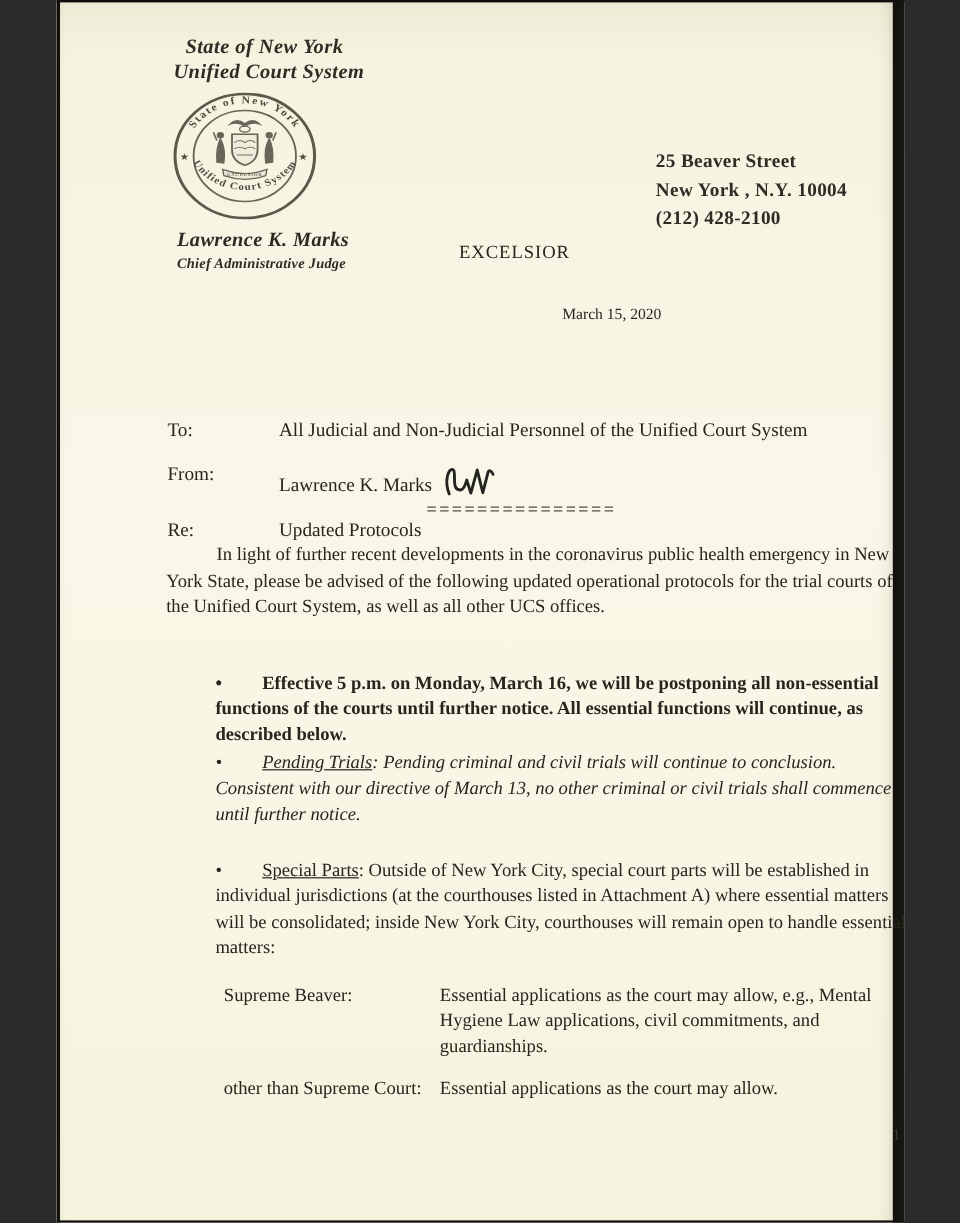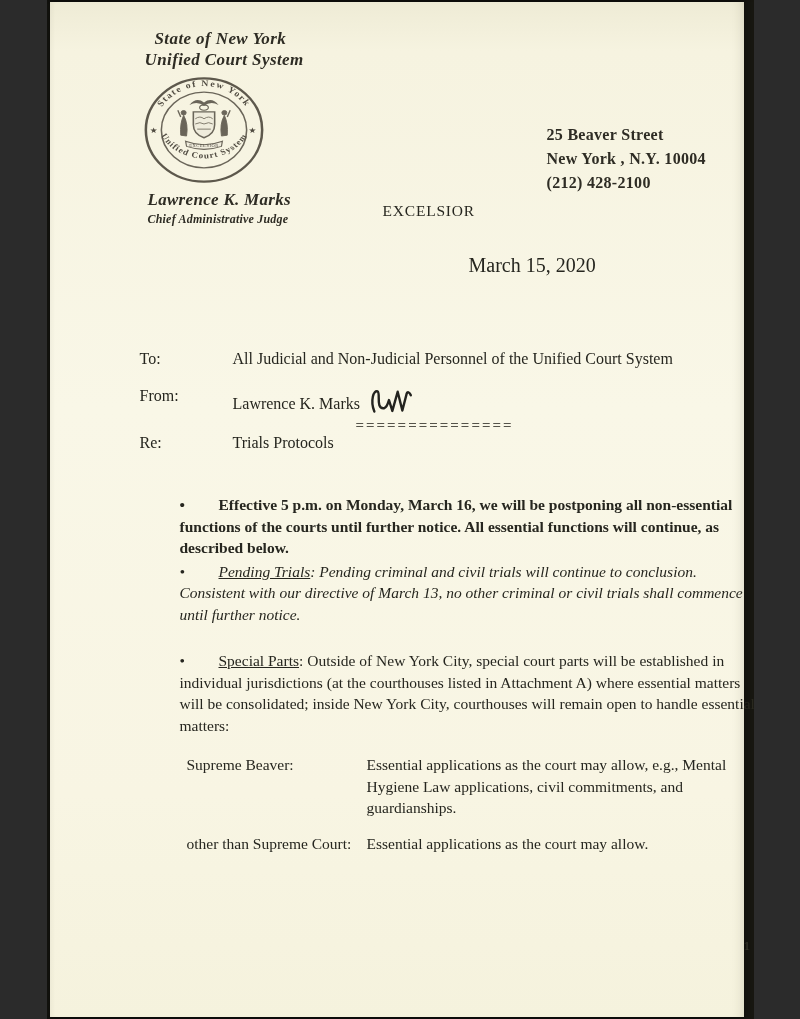--- a/index.html
+++ b/index.html
@@ -29,21 +29,21 @@
   .org .l1{padding-left:10px;}
   .seal{position:absolute;left:94px;top:74px;}
   .official{position:absolute;left:101px;top:190px;font-style:italic;font-weight:bold;color:#2e2c24;}
   .official .name{font-size:17px;letter-spacing:.3px;}
   .official .title{font-size:12px;margin-top:2px;letter-spacing:.2px;}
   .address{position:absolute;left:500px;top:94px;width:280px;text-align:left;
        font-weight:bold;font-size:16px;line-height:24px;color:#2e2c24;letter-spacing:.3px;margin-top:29px;}
 
   
   .doc-type{position:absolute;left:336px;top:202px;font-size:15.5px;letter-spacing:.8px;}
-  .date{position:absolute;left:422px;top:254px;font-size:20px;}
+  .date{position:absolute;left:422px;top:254px;font-size:13px;}
 
   .fields{position:absolute;left:93px;top:307px;width:640px;font-size:16px;margin-top:41px;}
   .frow{display:flex;margin-bottom:15px;line-height:22px;}
   .frow .lab{width:93px;flex:0 0 93px;}
   .frow .val{flex:1;}
   .initials-svg{vertical-align:-8px;margin-left:7px;transform:rotate(-2deg);}
 
   .divider{position:absolute;left:0;top:417px;width:778px;text-align:center;
        font-weight:bold;font-size:15px;letter-spacing:2px;color:#55534a;transform:translateX(-1px);}
 
@@ -145,27 +145,28 @@
       <span class="val">All Judicial and Non-Judicial Personnel of the Unified Court System</span>
     </div>
     <div class="frow">
       <span class="lab">From:</span>
       <span class="val"><span>Lawrence K. Marks</span><svg class="initials-svg" width="46" height="32" viewBox="0 0 46 32">
           <path d="M7 26 C3 15 7 4 11 6 C14 8 8 24 17 23 C20 22 21 18 22 15 L25 26 L31 7 L35 26 L40 9 C41 7 43 8 44 11" fill="none" stroke="#23231f" stroke-width="2.4" stroke-linecap="round" stroke-linejoin="round"></path>
         </svg></span>
     </div>
     <div class="frow">
       <span class="lab">Re:</span>
-      <span class="val">Trials Protocols</span>
+      <span class="val">Updated Protocols</span>
     </div>
   </div>
 
   <div class="divider">===============</div>
 
   <div class="body">
+    <p class="intro">In light of further recent developments in the coronavirus public health emergency in New York State, please be advised of the following updated operational protocols for the trial courts of the Unified Court System, as well as all other UCS offices.</p>
 
     <p class="bullet b1 bold-b"><span class="dot">•</span><span class="tab"></span><span>Effective 5 p.m. on Monday, March 16, we will be postponing all non-essential functions of the courts until further notice.  All essential functions will continue, as described below.</span></p>
 
     <p class="bullet b2"><span class="dot">•</span><span class="tab"></span><span class="u">Pending Trials</span><span>:  Pending criminal and civil trials will continue to conclusion. Consistent with our directive of March 13, no other criminal or civil trials shall commence until further notice.</span></p>
 
     <p class="bullet b3"><span class="dot">•</span><span class="tab"></span><span class="u">Special Parts</span><span>:  Outside of New York City, special court parts will be established in individual jurisdictions (at the courthouses listed in Attachment A) where essential matters will be consolidated; inside New York City, courthouses will remain open to handle essential matters:</span></p>
 
     <div class="court-list">
       <div class="crow r1">
         <div class="clab">Supreme Beaver:</div>

